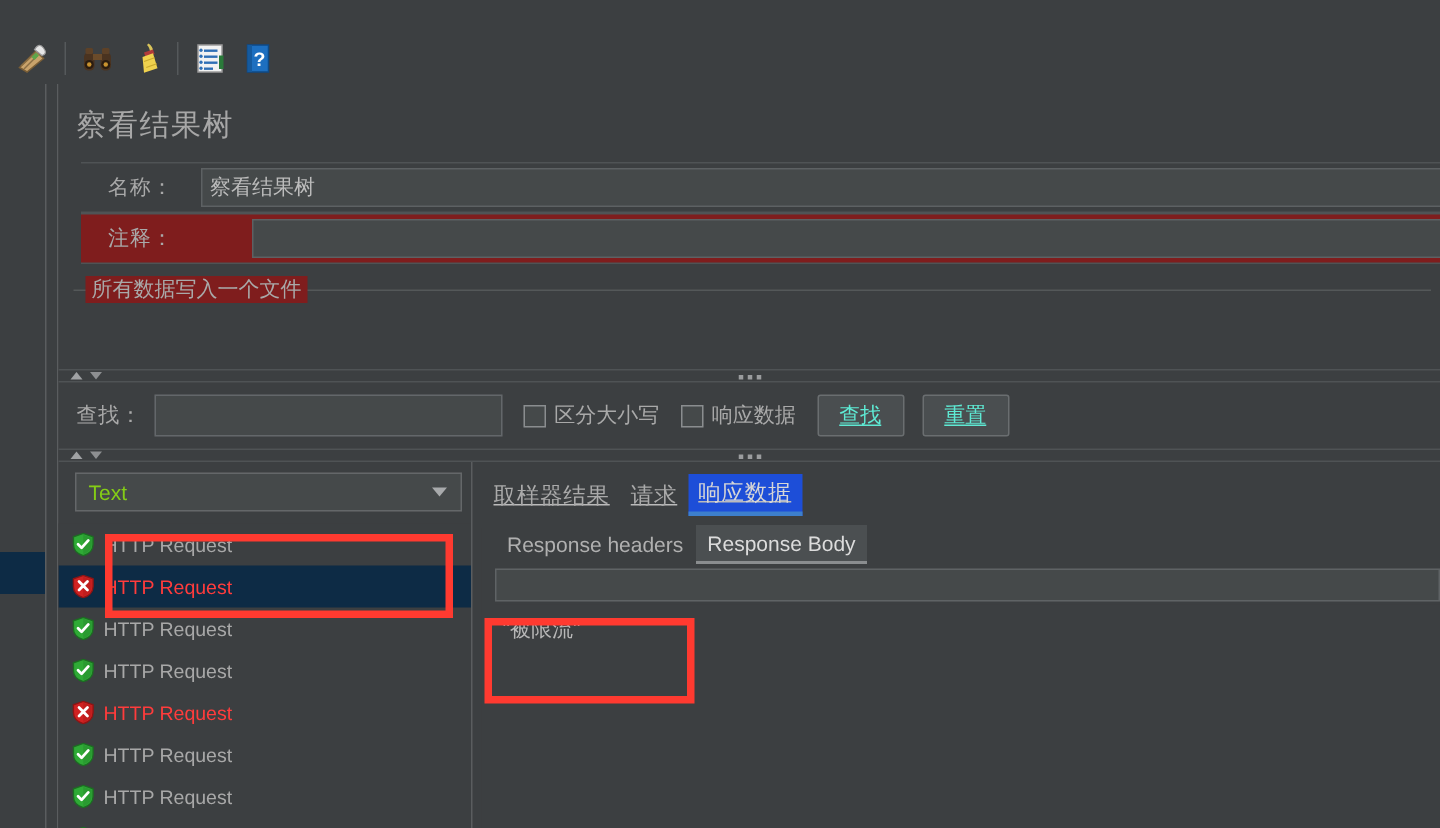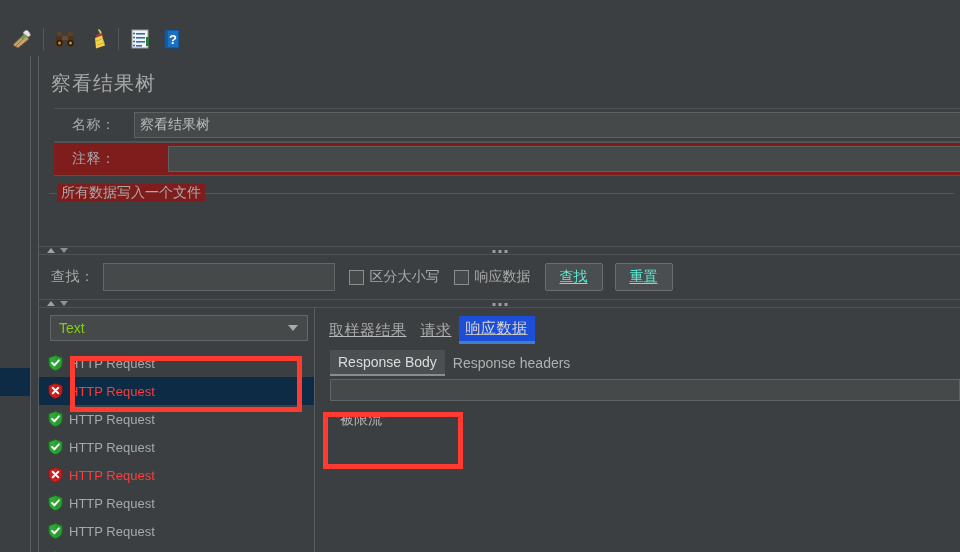--- a/index.html
+++ b/index.html
@@ -618,22 +618,22 @@
 
       <div class="res-vdiv"></div>
 
       <div class="res-right">
         <div class="tabs" id="tabs">
             <div class="tab">取样器结果</div>
             <div class="tab">请求</div>
             <div class="tab active">响应数据</div>
           </div>
         <div class="subtabs" id="subtabs">
+            <div class="subtab">Response headers</div>
             <div class="subtab active">Response Body</div>
-            <div class="subtab">Response headers</div>
           </div>
         <div class="resp-find"></div>
         <div class="resp-body">
           <div class="resp-text">"被限流"</div>
         </div>
       </div>
 
     </div>
   </div>
 

